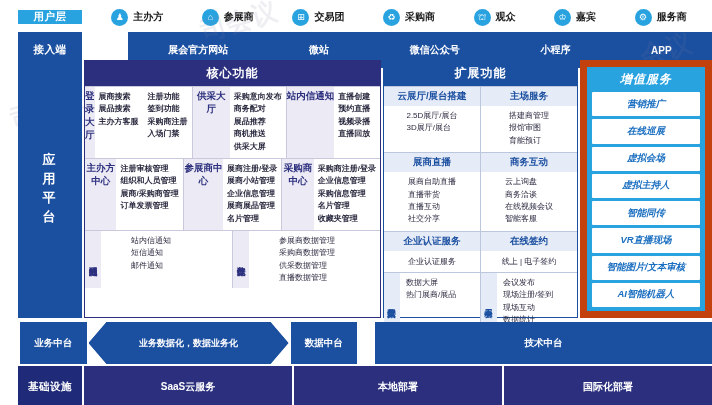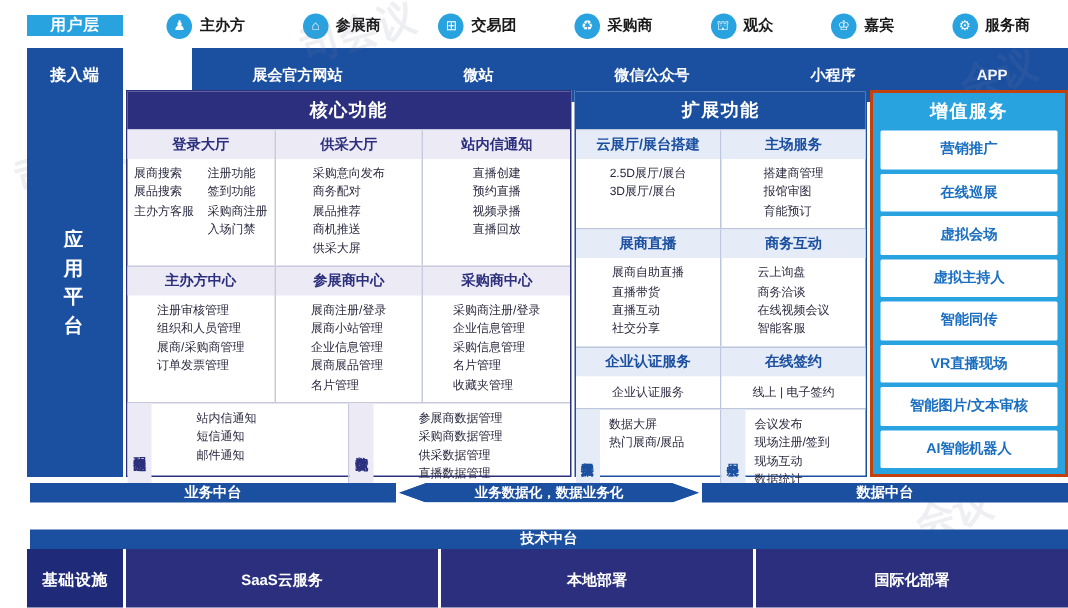--- a/index.html
+++ b/index.html
@@ -55,33 +55,33 @@
   
   .block{ display:flex; flex-direction:column; }
   #core{ flex:0 0 297px; border:1px solid #2b2f7d; background:#fff; }
   .block-hd{
     color:#fff; font-weight:bold; font-size:12px; text-align:center;
     padding:4px 0 4px; letter-spacing:1px;
   }
   #core .block-hd{ background:#2b2f7d; }
   #expand{ flex:0 0 195px; border:1px solid #1b4fa0; background:#fff; }
   #expand .block-hd{ background:#1b4fa0; }
-  #vas{ flex:1; border:2px solid #c2410c; background:#29a3e0; }
+  #vas{ flex:1; border:7px solid #c2410c; background:#29a3e0;font-style:italic; }
   #vas .block-hd{ background:#29a3e0; }
 
   
   .core-grid{ flex:1; display:flex; flex-direction:column; }
   .core-band{ display:flex; border-top:1px solid #c9c9de; flex:0 0 auto; }
-  .core-cell{ flex:1; border-left:1px solid #c9c9de; display:flex; flex-direction:column; }
+  .core-cell{ flex:1; border-left:1px solid #c9c9de; display:flex; flex-direction:row; }
   .core-cell:first-child{ border-left:none; }
   .cell-hd{
     background:#eceaf5; color:#2b2f7d; font-weight:bold; font-size:9.5px;
     text-align:center; padding:3px 0;
   }
-  .cell-body{ padding:4px 4px 5px; display:flex; justify-content:center; gap:9px; }
+  .cell-body{ padding:4px 4px 5px; display:flex; justify-content:center; gap:9px;font-weight:bold; }
   .cell-body ul{ list-style:none; }
   .cell-body li{ font-size:8px; color:#2a2a40; line-height:1.55; white-space:nowrap; }
 
   
   .side-band{ display:flex; border-top:1px solid #c9c9de; }
   .side-half{ flex:1; display:flex; border-left:1px solid #c9c9de;gap:24px; }
   .side-half:first-child{ border-left:none; }
   .vlabel{
     flex:0 0 16px; background:#eceaf5; color:#2b2f7d; font-weight:bold; font-size:8.5px;
     display:flex; align-items:center; justify-content:center; text-align:center;
@@ -115,21 +115,21 @@
   .vas-list{ flex:1; display:flex; flex-direction:column; padding:0 5px 4px; gap:3px; }
   .vas-item{
     flex:1; background:#fff; border-radius:1px;
     display:flex; align-items:center; justify-content:center;
     color:#1b6fc0; font-weight:bold; font-size:9.5px; white-space:nowrap;
   }
 
   
   #mid-area{ position:absolute; left:18px; top:320px; width:694px; height:42px; display:flex; }
   #mid-area .lbl{ flex:0 0 64px; }
-  .mid-right{ flex:1; margin-left:2px; display:flex; flex-direction:column; gap:18px; }
+  .mid-right{ flex:1; margin-left:2px; display:flex; gap:18px; }
   .mid-top{ flex:1; display:flex; gap:2px; position:relative; }
   .mid-seg{
     flex:1; background:#1b4fa0; color:#fff; font-size:9.5px; font-weight:bold;
     display:flex; align-items:center; justify-content:center;
   }
   .mid-arrow{
     flex:0 0 200px; background:#1b4fa0; color:#fff; font-size:9px; font-weight:bold;
     display:flex; align-items:center; justify-content:center;
     clip-path:polygon(0% 50%, 9% 0%, 91% 0%, 100% 50%, 91% 100%, 9% 100%);
     border:0;

